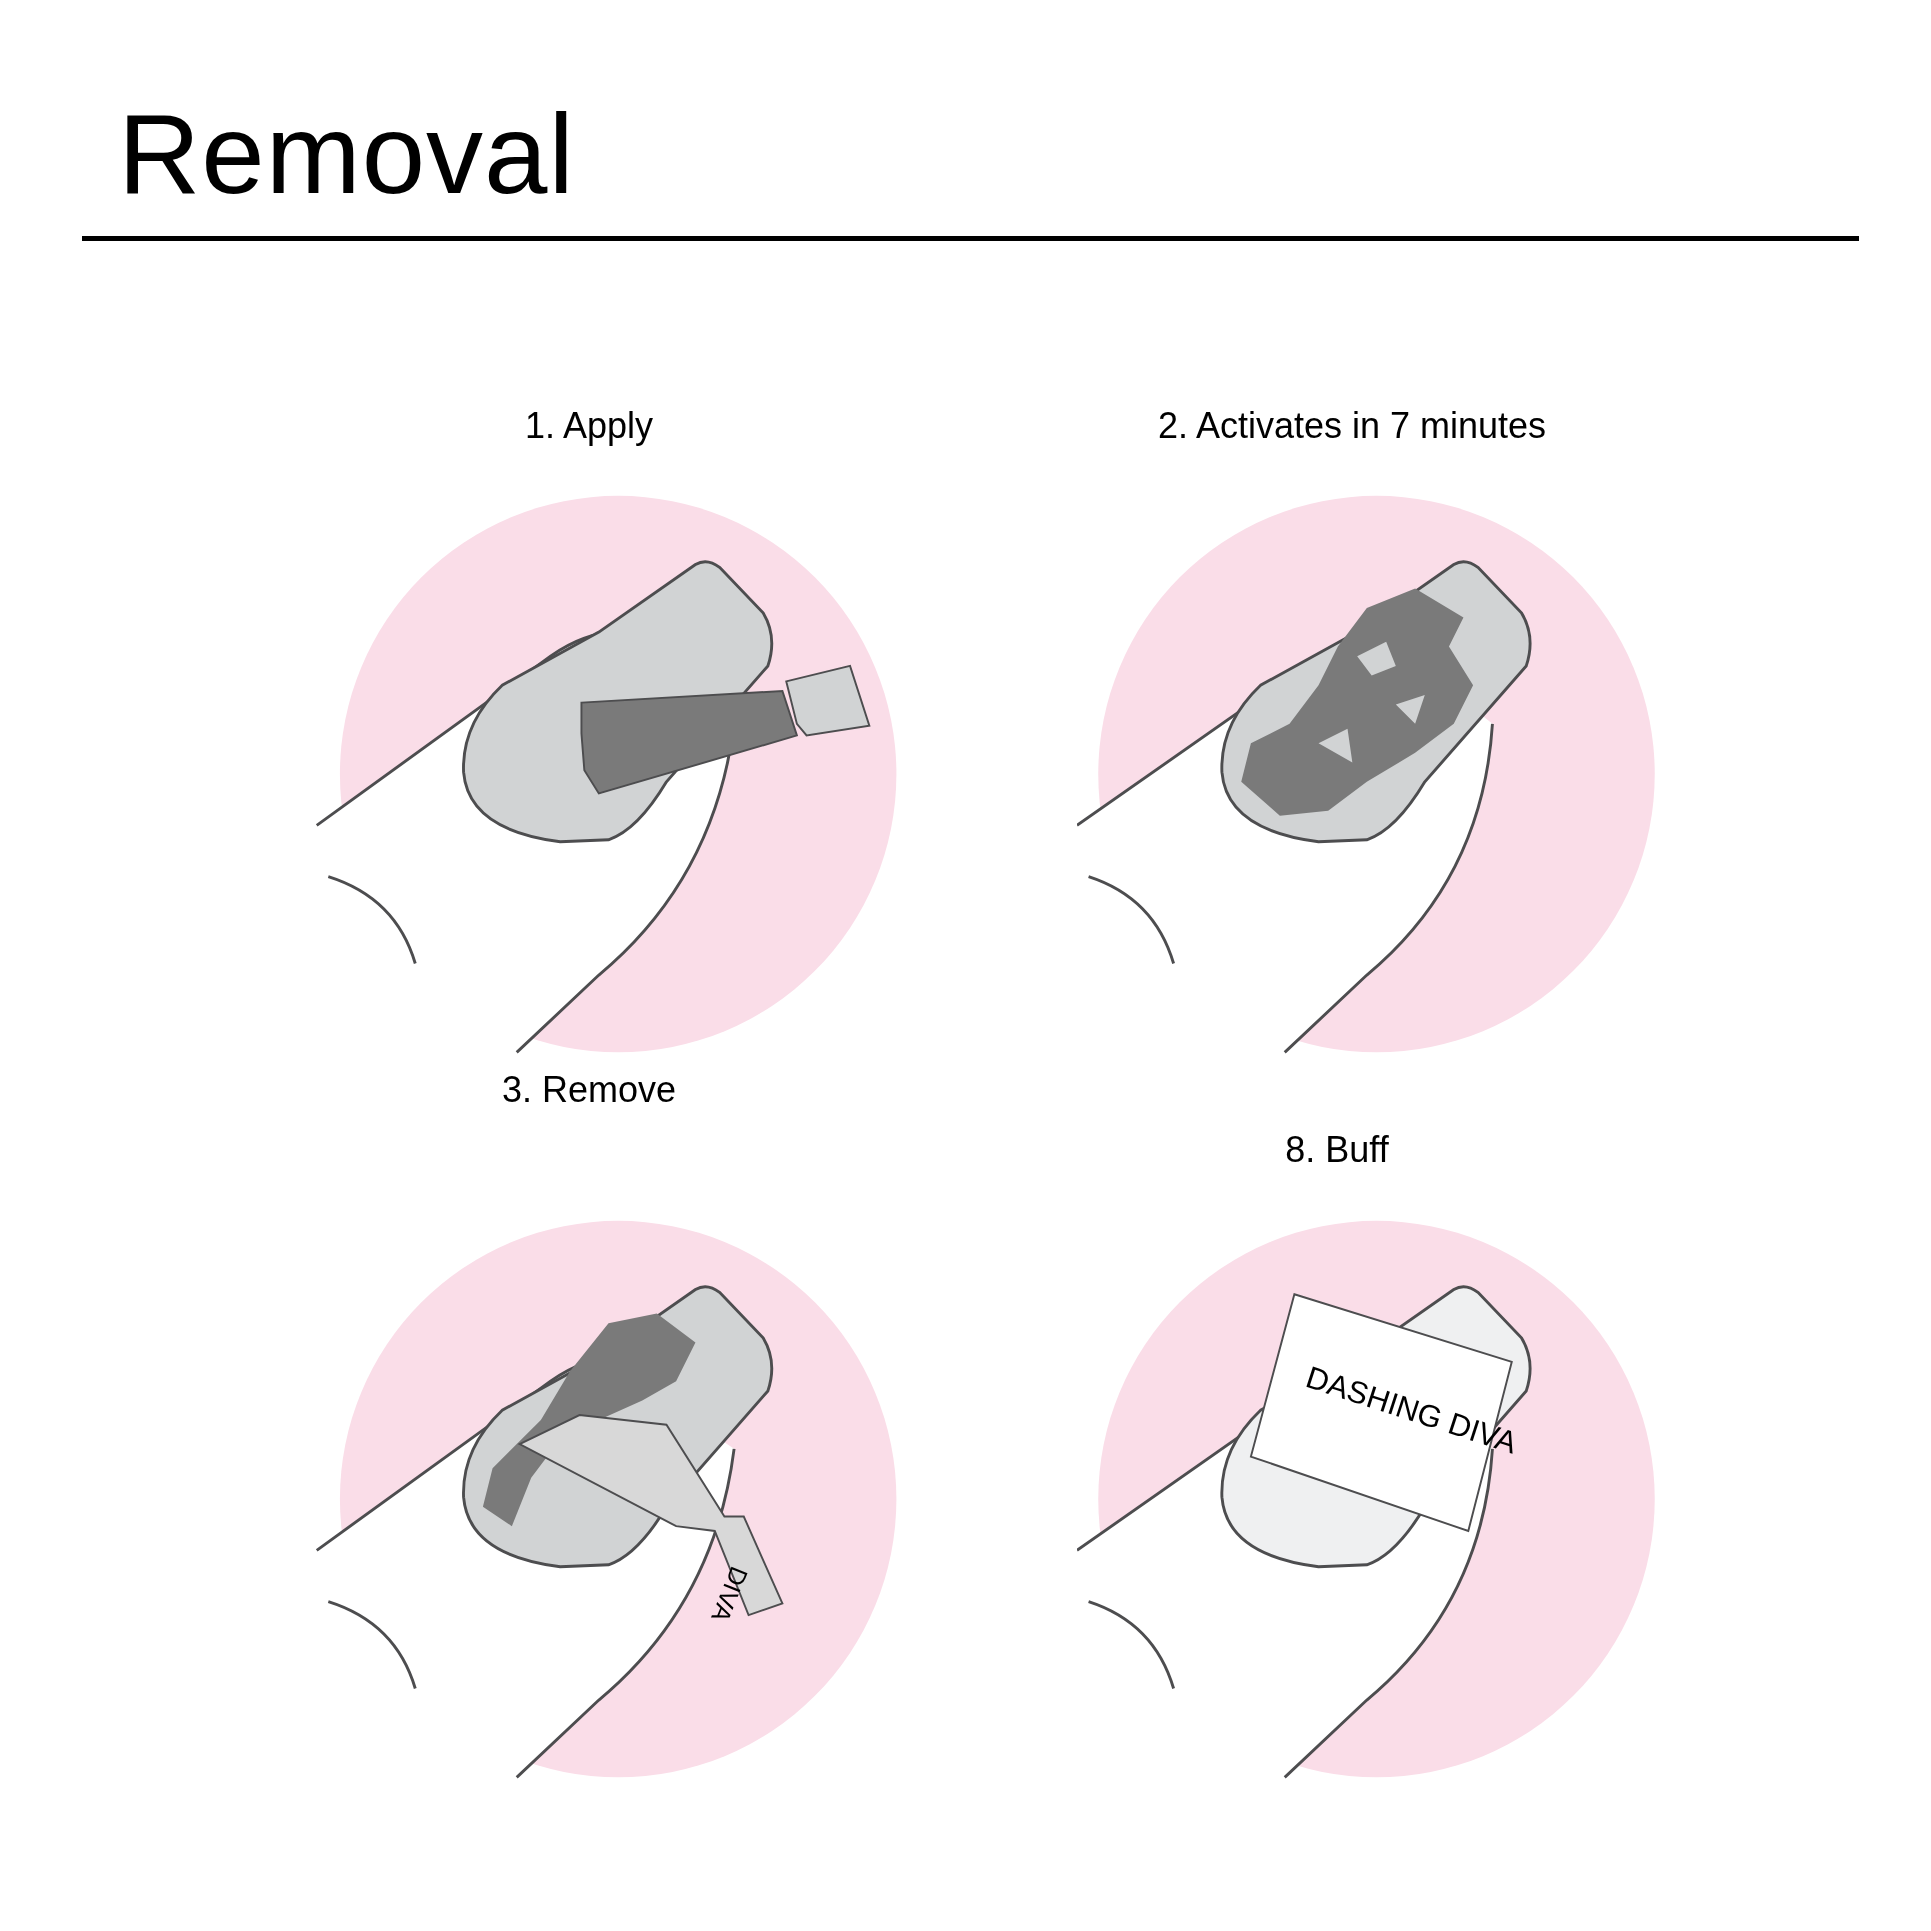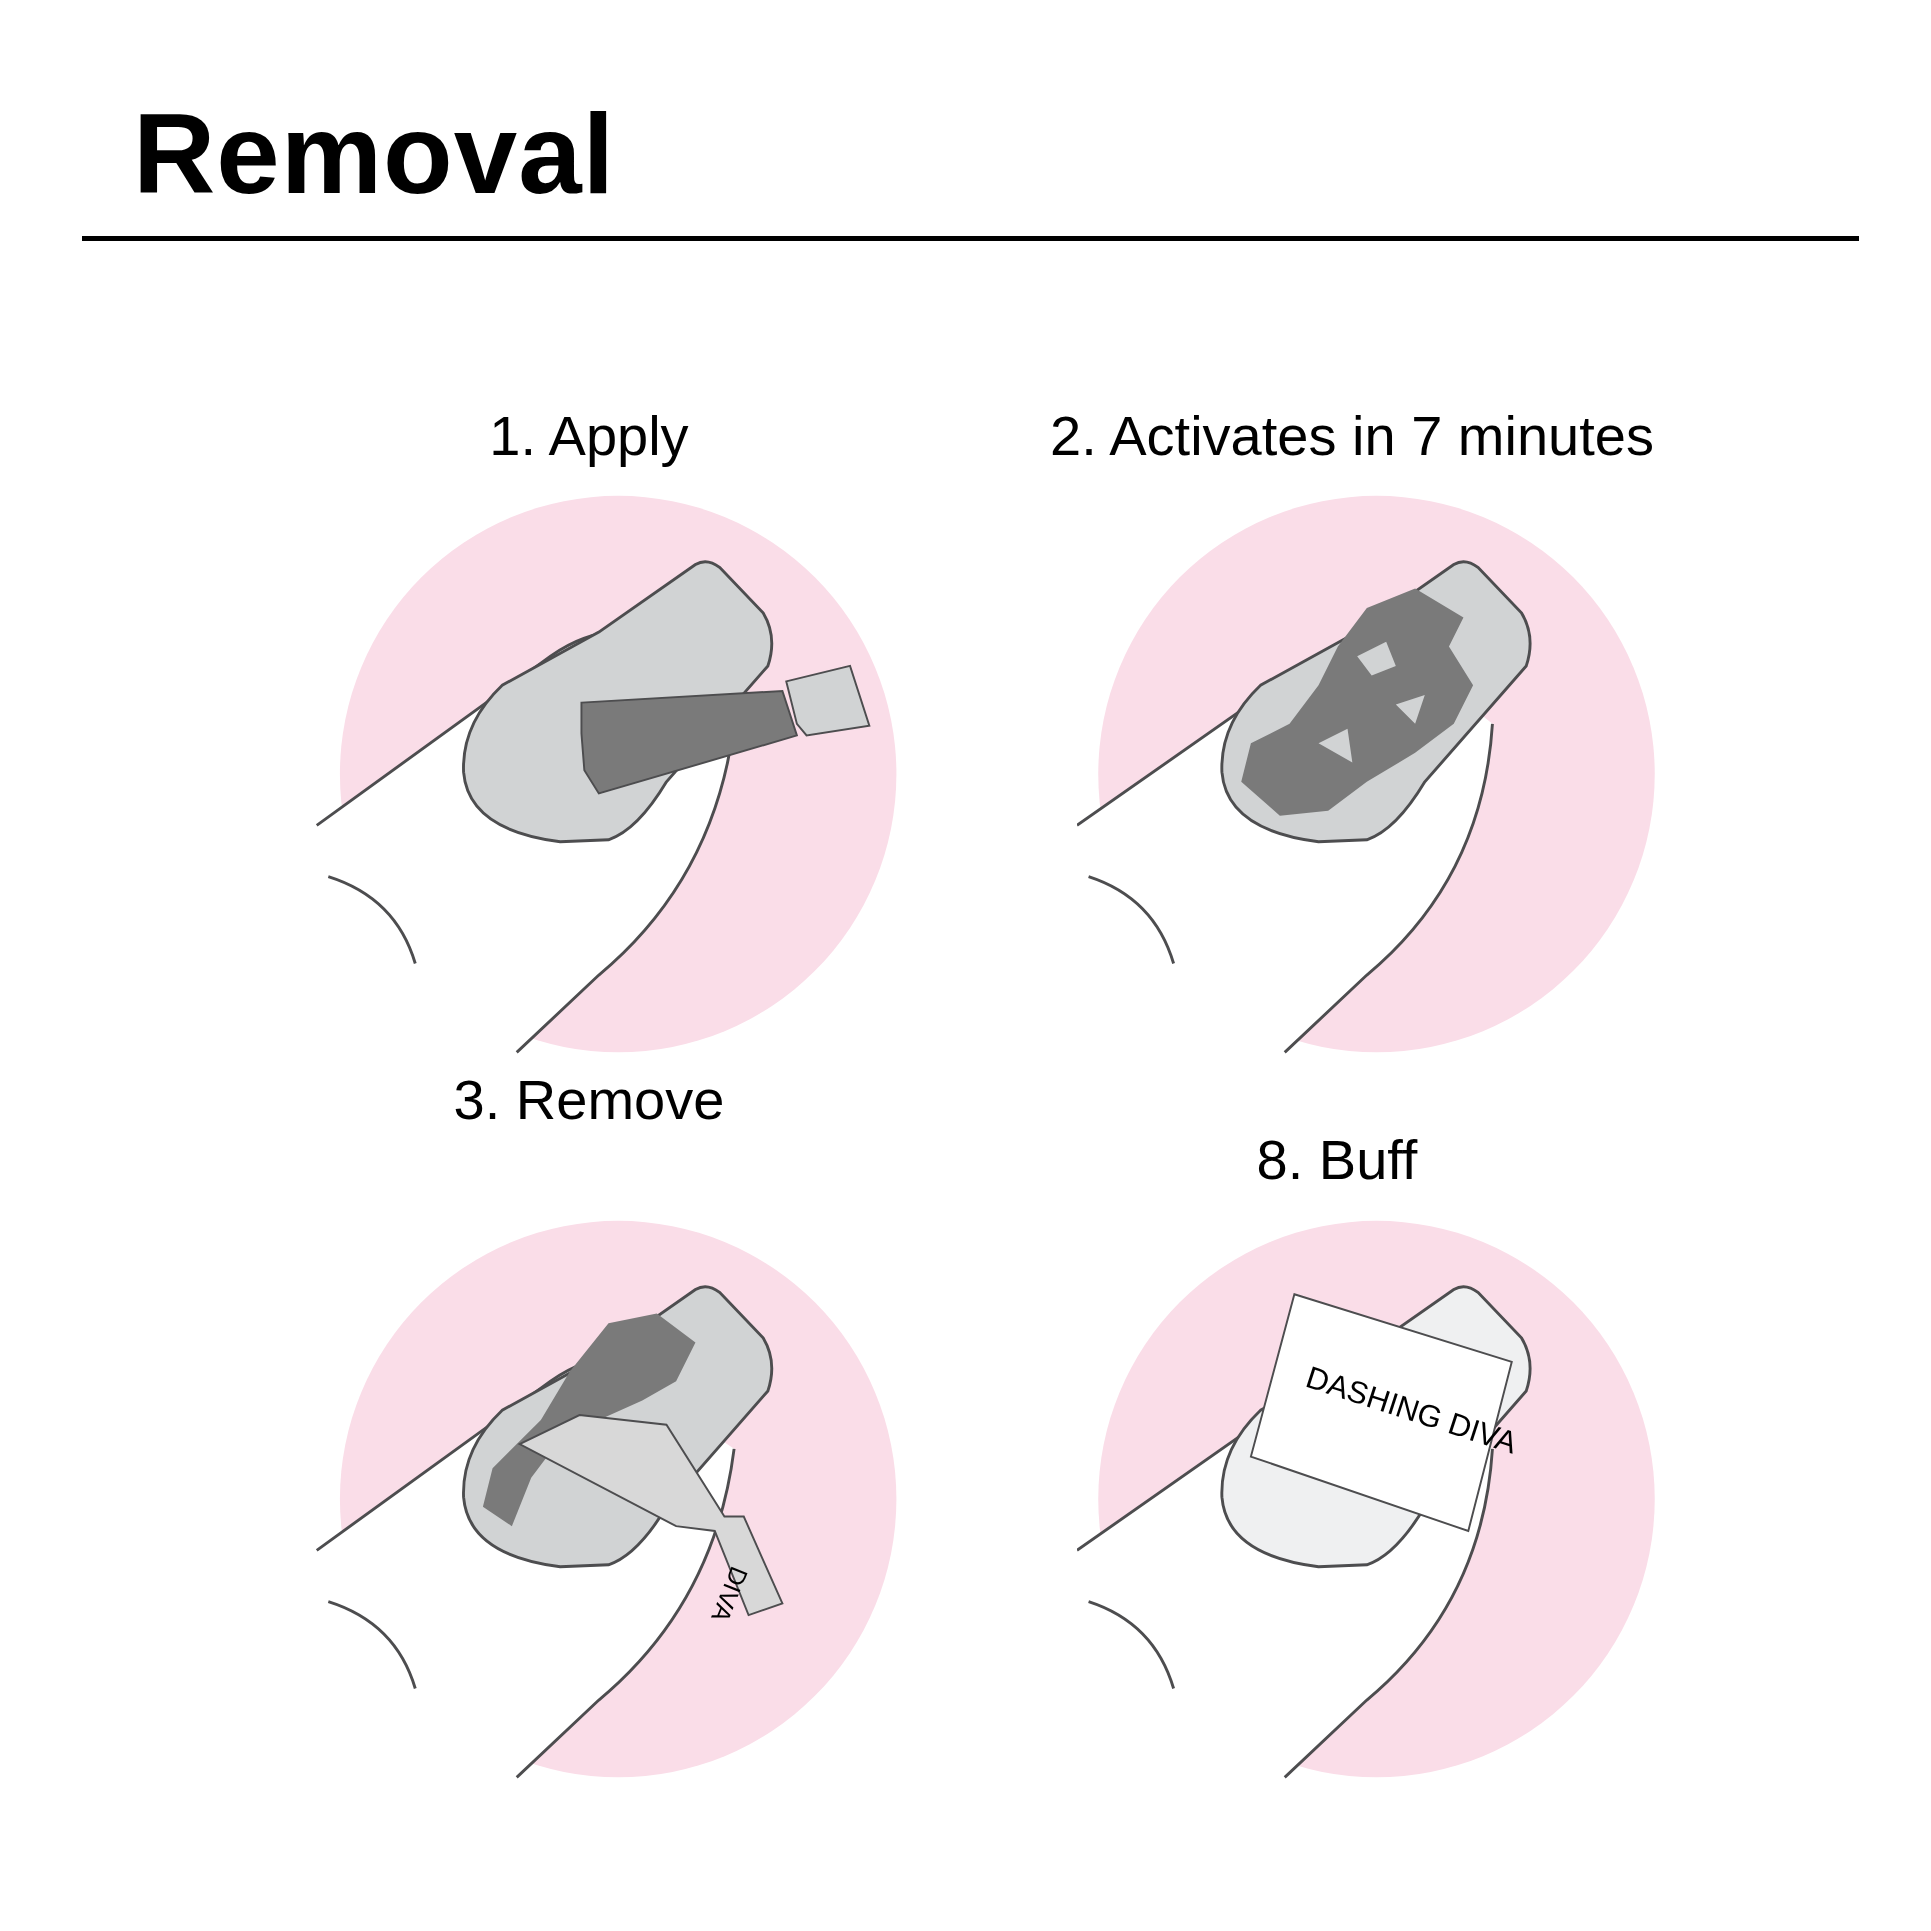--- a/index.html
+++ b/index.html
@@ -1,21 +1,21 @@
 <!DOCTYPE html>
 <html><head>
 <meta charset="utf-8">
 <style>
   html, body { margin:0; padding:0; background:#ffffff; }
   body { width:1931px; height:1931px; position:relative; overflow:hidden;
          font-family:"Liberation Sans", sans-serif; color:#000; }
-  .title { position:absolute; left:133px; top:97px; font-size:114px; font-weight:700;
+  .title { position:absolute; left:118px; top:97px; font-size:114px; font-weight:400;
            letter-spacing:1px; line-height:1; }
   .rule { position:absolute; left:82px; top:236px; width:1777px; height:4.8px; background:#000; }
-  .step-label { position:absolute; font-size:56px; line-height:1; white-space:nowrap;
+  .step-label { position:absolute; font-size:36px; line-height:1; white-space:nowrap;
                 transform:translateX(-50%); }
   .panel { position:absolute; width:599px; height:599px; }
   .panel svg { width:100%; height:100%; display:block; }
 </style>
 </head>
 <body>
 
 <div class="title">Removal</div>
 <div class="rule"></div>
 

